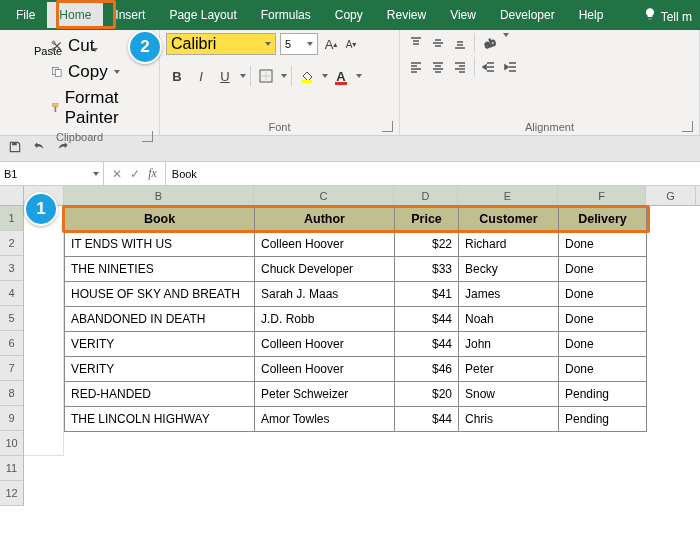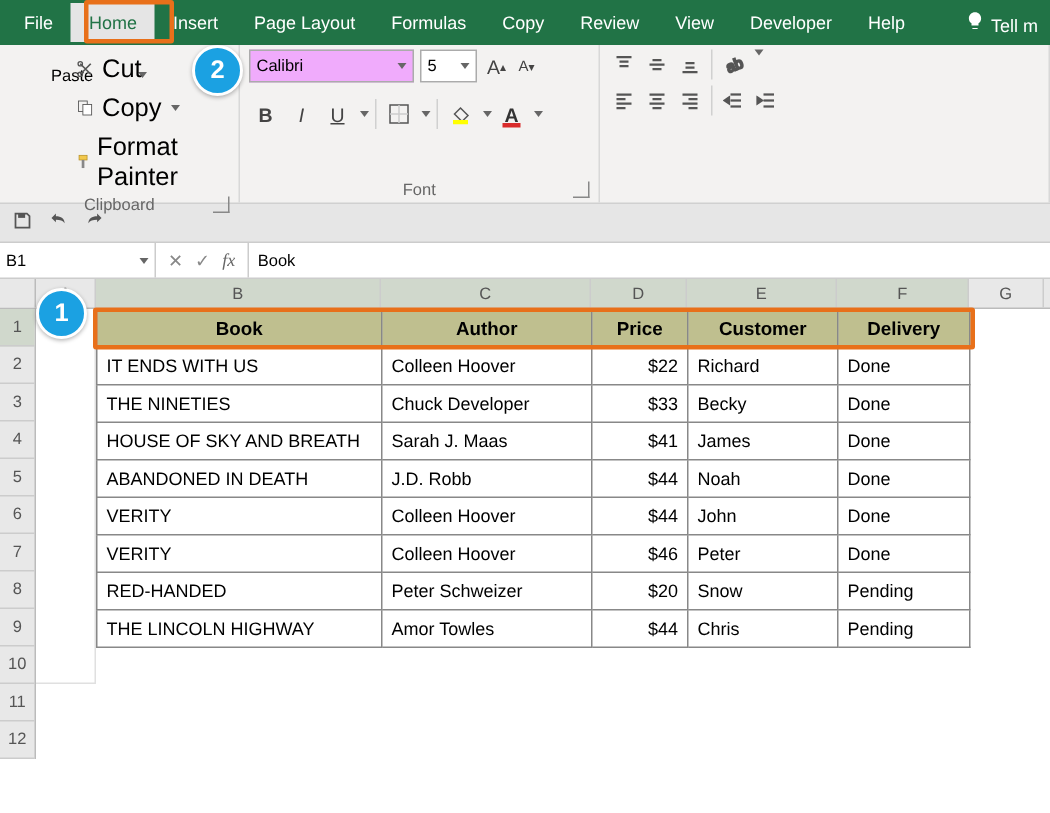--- a/index.html
+++ b/index.html
@@ -20,21 +20,21 @@
 .rgroup-label::after { content:''; position:absolute; right:0; bottom:3px; width:10px; height:10px; border:1px solid #888; border-top:none; border-left:none;}
 
 .paste-big { display: flex; flex-direction: row; align-items: center; width: 38px; padding-top: 2px; gap: 28px;}
 .paste-big svg { width: 30px; height: 30px; }
 .paste-big span { font-size: 11px; margin-top:2px; }
 .clip-col { display: flex; flex-direction: column; gap: 4px; padding-top:2px; }
 .clip-btn { display: flex; align-items: center; gap: 4px; font-size: 17px; padding:1px 2px;}
 .clip-btn svg { width: 14px; height: 14px; }
 
 .font-top { display:flex; gap:4px; align-items:center; margin-bottom:6px;}
-.font-name { width:110px; height:22px; border:1px solid #ababab; background:#f0abfc; padding:2px 4px; display:flex; align-items:center; justify-content:space-between; font-size:11px;}
+.font-name { width:110px; height:22px; border:1px solid #ababab; background:#fde047; padding:2px 4px; display:flex; align-items:center; justify-content:space-between; font-size:16px;}
 .font-size { width:38px; height:22px; border:1px solid #ababab; background:#fff; padding:2px 4px; display:flex; align-items:center; justify-content:space-between; font-size:11px;}
 .font-grow { display:flex; gap:2px;}
 .font-grow div { width:18px; height:20px; display:flex; align-items:center; justify-content:center; font-size:11px; color:#444;}
 .font-bottom { display:flex; gap:2px; align-items:center;}
 .font-bottom .fbtn { width:22px; height:22px; display:flex; align-items:center; justify-content:center; font-size:13px; color:#444;}
 .fbtn.bold{font-weight:bold;}
 .fbtn.italic{font-style:italic;}
 .fbtn.uline{text-decoration:underline;}
 .sep { width:1px; height:20px; background:#d0d0d0; margin:0 2px;}
 .dd-caret{width:0;height:0;border-left:3px solid transparent;border-right:3px solid transparent;border-top:4px solid #666;margin-left:2px;}
@@ -276,20 +276,21 @@
               <svg viewBox="0 0 14 14">
                 <line x1="5" y1="3" x2="12" y2="3"></line>
                 <line x1="5" y1="7" x2="12" y2="7"></line>
                 <line x1="5" y1="11" x2="12" y2="11"></line>
                 <path d="M1 5l3 2-3 2z" fill="#555"></path>
               </svg>
             </div>
         </div>
       </div>
     </div>
+    <div class="rgroup-label">Alignment</div>
   </div>
 </div>
 
 <div class="qat">
   <span><svg viewBox="0 0 24 24">
         <path d="M4 4h13l3 3v13H4z" fill="none" stroke="#555" stroke-width="2"></path>
         <rect x="7" y="4" width="8" height="5" fill="#555"></rect>
       </svg></span>
   <span><svg viewBox="0 0 24 24">
         <path d="M9 14l-5-5 5-5v3c6 0 10 3 10 8-2-3-5-4-10-4v3z" fill="#555"></path>

